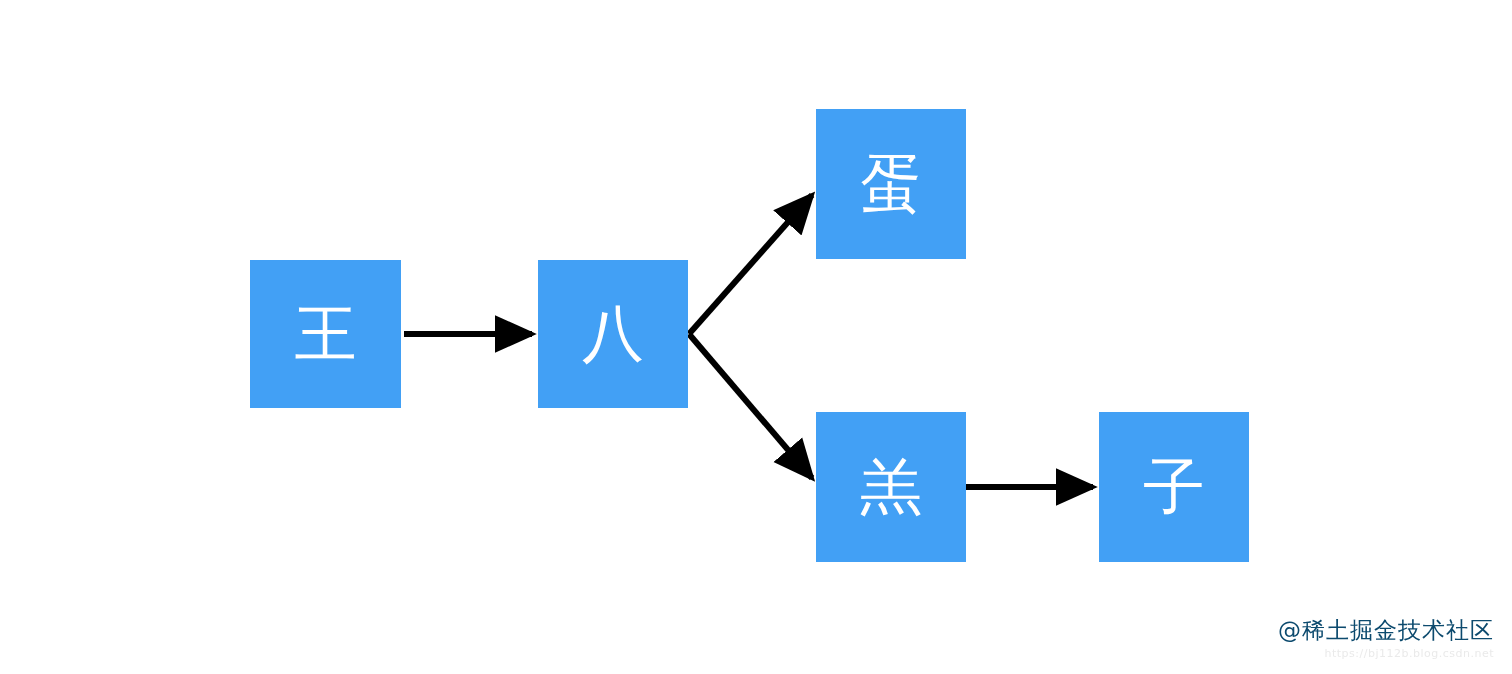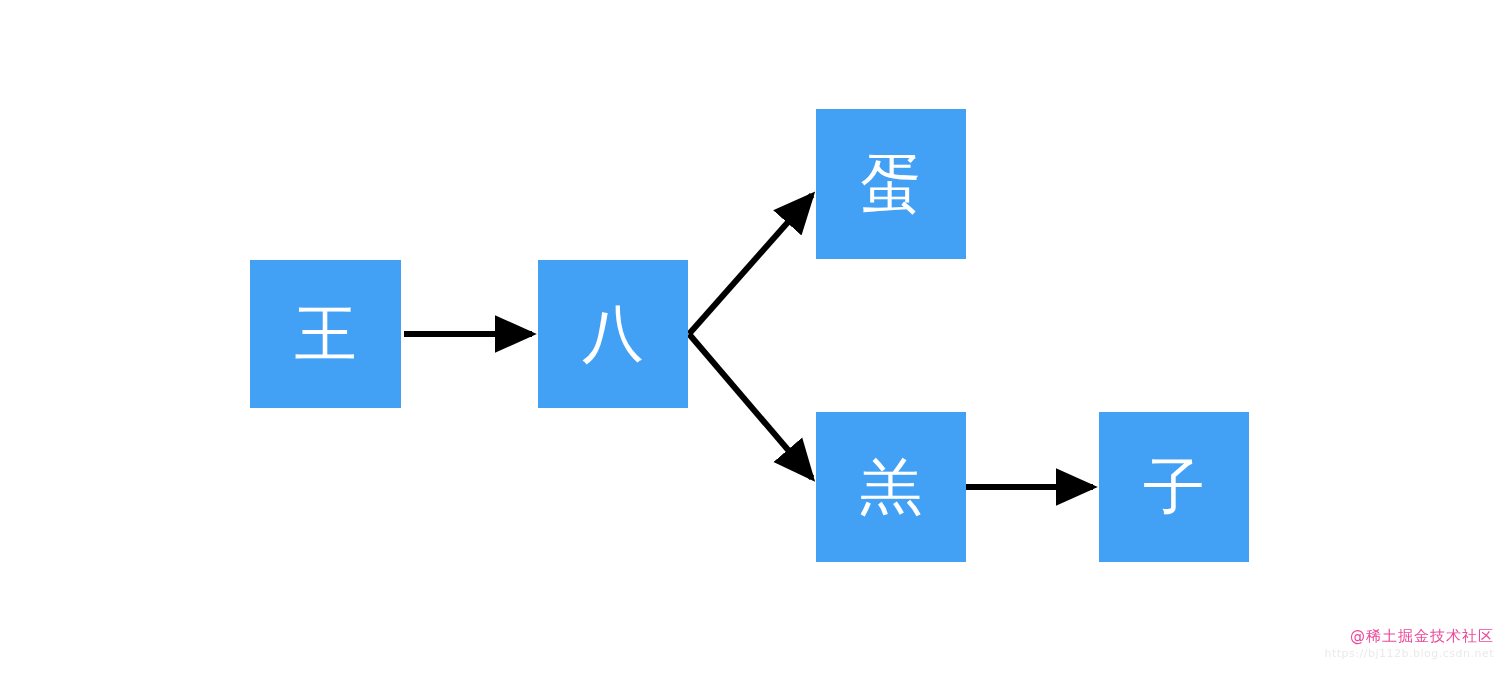--- a/index.html
+++ b/index.html
@@ -52,22 +52,22 @@
 
   .watermark {
     position: absolute;
     right: 18px;
     bottom: 14px;
     text-align: right;
     user-select: none;
   }
   .watermark-text {
     font-family: "DejaVu Sans", "Liberation Sans", sans-serif;
-    font-size: 15px;
-    color: #ec4899;
+    font-size: 23px;
+    color: #0c4a6e;
     letter-spacing: 1px;
     white-space: nowrap;
     display: block;
   }
   .watermark-url {
     font-family: "DejaVu Sans", "Liberation Sans", sans-serif;
     font-size: 11px;
     color: #eaeaea;
     letter-spacing: 0.5px;
     white-space: nowrap;

